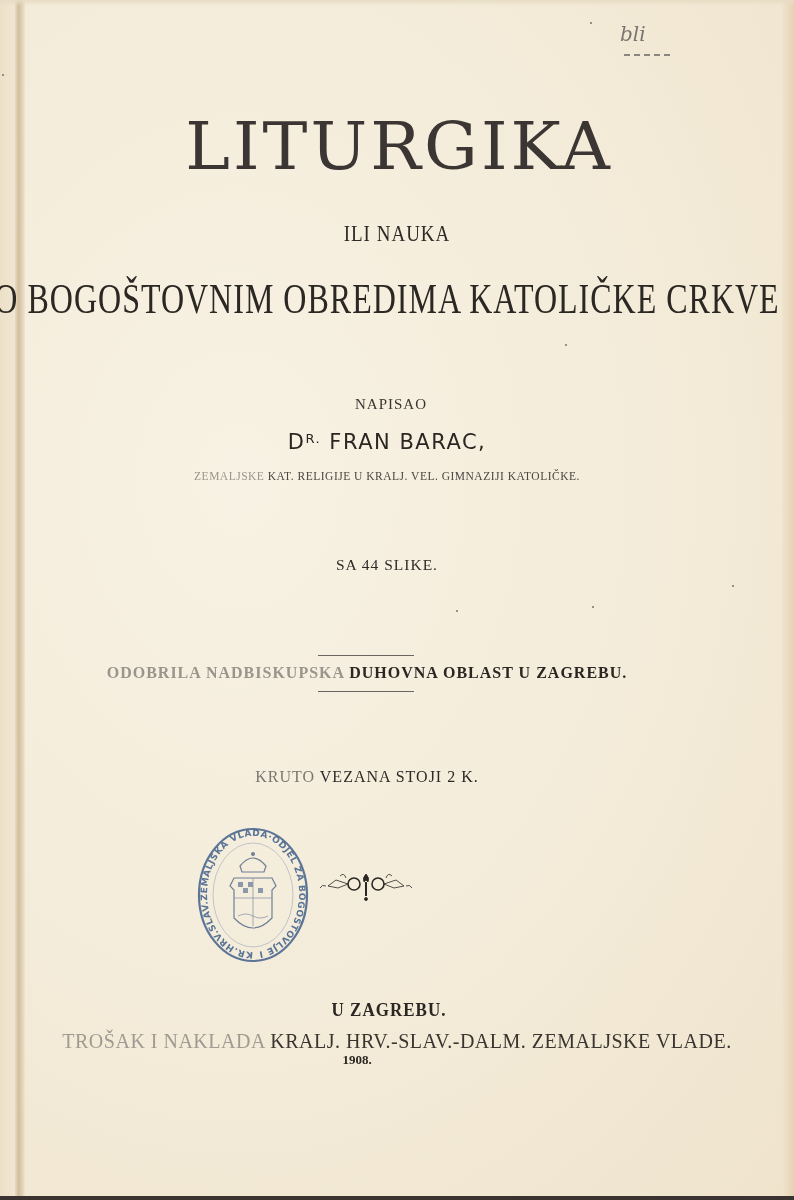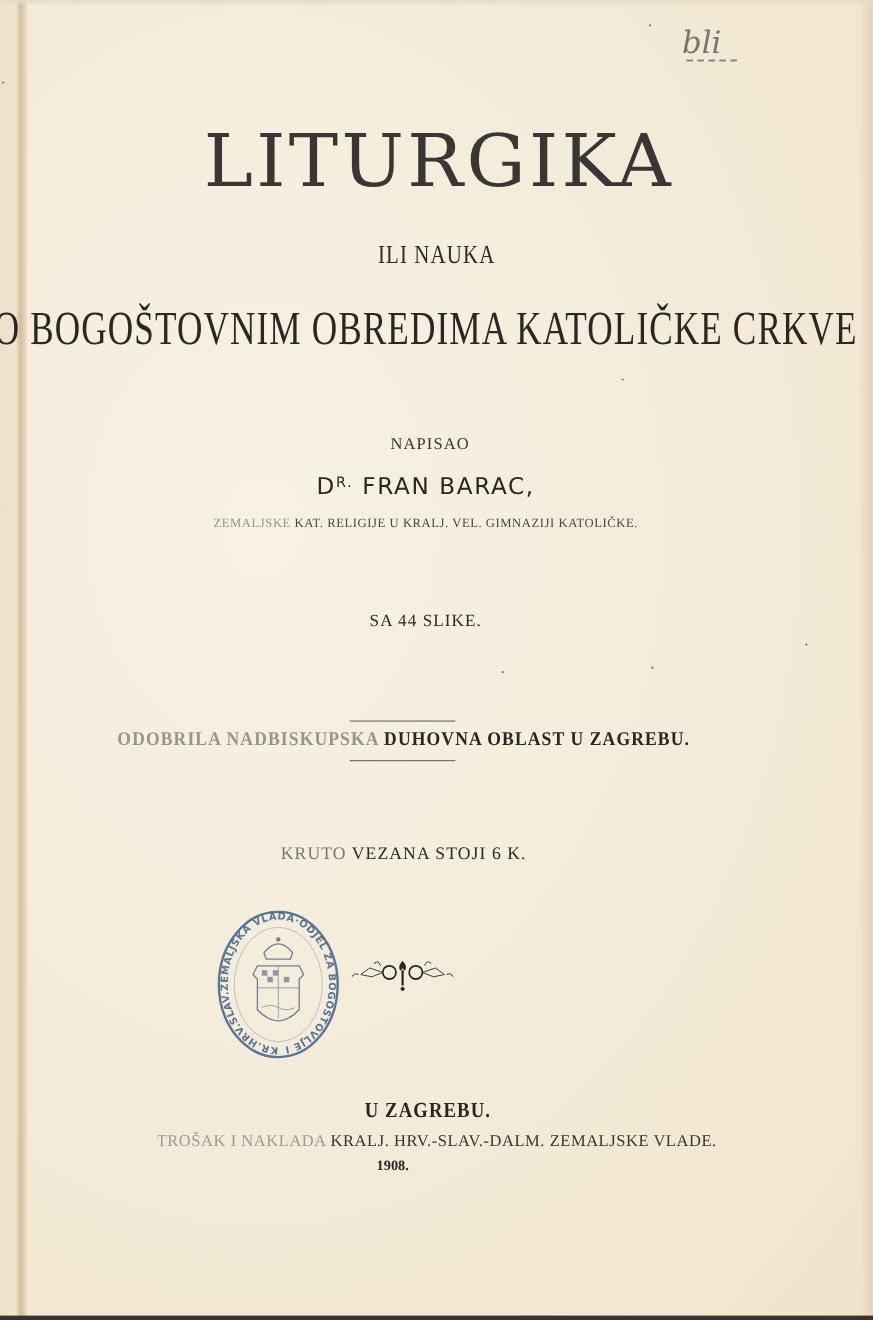--- a/index.html
+++ b/index.html
@@ -171,40 +171,40 @@
       font-weight: bold;
       font-size: 17px;
       letter-spacing: 1px;
       color: #2a2622;
       transform: scaleY(1.15);
       left: -8px;
     }
     .publisher {
       top: 1030px;
       font-family: "Liberation Serif", serif;
-      font-size: 15px;
+      font-size: 20px;
       letter-spacing: 0.5px;
       color: #3a3531;
       left: 0px;
     }
     .publisher .faded { color: #a09a92; }
     .year {
       top: 1052px;
       font-family: "Liberation Serif", serif;
       font-weight: bold;
       font-size: 13px;
       color: #2a2622;
       left: -40px;
     }
     .handwriting {
       position: absolute;
       left: 620px; top: 22px;
       font-family: "DejaVu Serif", serif;
       font-style: italic;
-      font-size: 28px;
+      font-size: 20px;
       color: #7a7570;
     }
     .hand-underline {
       position: absolute;
       left: 624px; top: 54px;
       width: 46px; height: 0;
       border-top: 2px dashed #8a857f;
     }
     .speck {
       position: absolute;
@@ -240,21 +240,21 @@
 <div class="center napisao">NAPISAO</div>
 <div class="center author"><span>D</span><sup>R.</sup> <span>FRAN BARAC,</span></div>
 <div class="center affiliation"><span class="faded">ZEMALJSKE</span><span> KAT. RELIGIJE U KRALJ. VEL. GIMNAZIJI KATOLIČKE.</span></div>
 
 <div class="center slike">SA 44 SLIKE.</div>
 
 <div class="rule rule-top"></div>
 <div class="center approval"><span class="faded">ODOBRILA NADBISKUPSKA</span><span> DUHOVNA OBLAST U ZAGREBU.</span></div>
 <div class="rule rule-bottom"></div>
 
-<div class="center price"><span class="faded">KRUTO</span><span> VEZANA STOJI 6 K.</span></div>
+<div class="center price"><span class="faded">KRUTO</span><span> VEZANA STOJI 2 K.</span></div>
 
 <svg class="stamp" viewBox="0 0 114 138">
   <defs>
     <path id="stampArc" d="M 57 126 A 46 58 0 1 1 57.1 126"></path>
   </defs>
   <ellipse cx="57" cy="69" rx="54" ry="66" fill="none" stroke="#3f5f8a" stroke-width="2.2" opacity="0.85"></ellipse>
   <ellipse cx="57" cy="69" rx="40" ry="52" fill="none" stroke="#6f88a8" stroke-width="0.8" opacity="0.5"></ellipse>
   <text font-family="DejaVu Sans, sans-serif" font-size="9" font-weight="bold" fill="#3f5f8a" opacity="0.85" letter-spacing="0.5">
     <textPath href="#stampArc">KR.HRV.SLAV.ZEMALJSKA VLADA·ODJEL ZA BOGOŠTOVLJE I NASTAVU *</textPath>
   </text>

